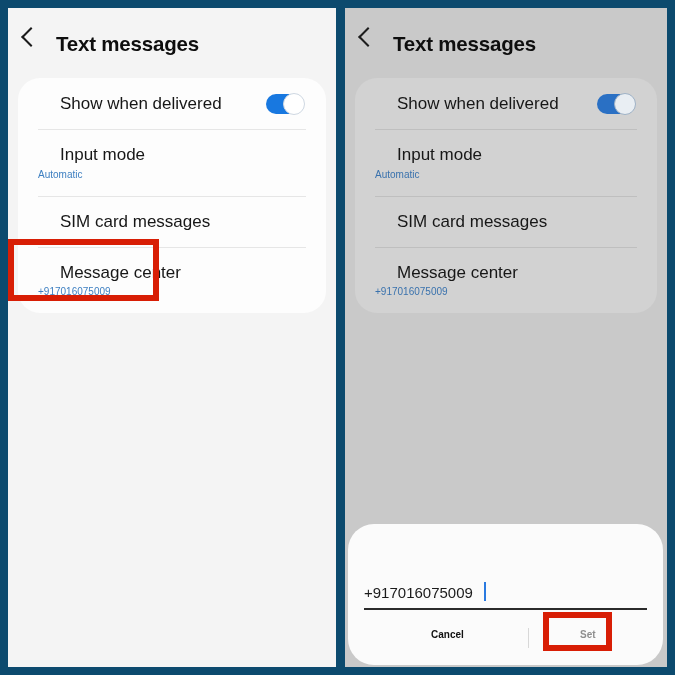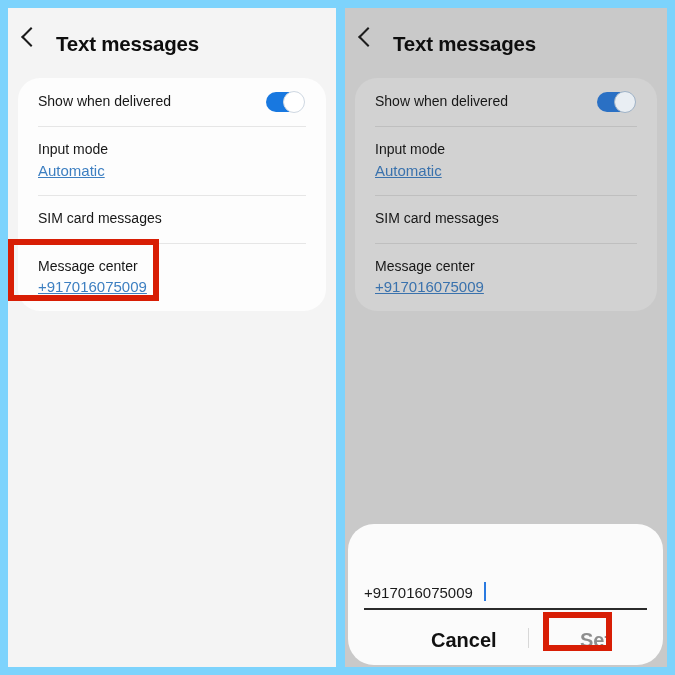--- a/index.html
+++ b/index.html
@@ -5,21 +5,21 @@
   * { margin:0; padding:0; box-sizing:border-box; }
   html, body {
     width:675px; height:675px;
     font-family:"Liberation Sans", sans-serif;
     background:#a8a8a8;
     overflow:hidden;
   }
   .stage {
     position:relative;
     width:675px; height:675px;
-    background:#7dd3fc;
+    background:#0c4a6e;
   }
 
   
   .panel {
     position:absolute;
     top:8px;
     height:659px;
     overflow:hidden;
   }
   .panel-left  { left:8px;  width:328px; background:#f4f4f4; }
@@ -64,30 +64,30 @@
   .row + .row::before {
     content:"";
     position:absolute;
     left:20px; right:20px; top:0;
     height:1px;
     background:#e6e6e6;
   }
   .panel-right .row + .row::before { background:#bfbfbf; }
 
   .row-title {
-    font-size:14px;
+    font-size:17px;
     color:#171717;
     line-height:1.25;
+    margin-left:22px;
   }
   .row-sub {
     margin-top:3px;
-    font-size:15px;
+    font-size:10px;
     color:#3d7fc1;
     line-height:1.2;
-    text-decoration:underline;
   }
   .panel-right .row-sub { color:#3a72ad; }
 
   
   .toggle {
     position:absolute;
     right:22px; top:50%;
     transform:translateY(-50%);
     width:38px; height:20px;
     border-radius:10px;
@@ -153,21 +153,21 @@
     background:#2b2b2b;
   }
   .dlg-actions {
     position:absolute;
     left:0; right:0; top:92px;
     height:44px;
   }
   .dlg-btn {
     position:absolute;
     top:9px;
-    font-size:20px;
+    font-size:10px;
     font-weight:bold;
     background:transparent;
     border:none;
     font-family:"Liberation Sans", sans-serif;
     cursor:pointer;
     padding:4px 8px;
   }
   #dialog-cancel-button { left:75px; color:#111111; }
   #dialog-set-button    { left:204px; color:#8e8e8e;margin-left:20px; }
   .dlg-sep {

